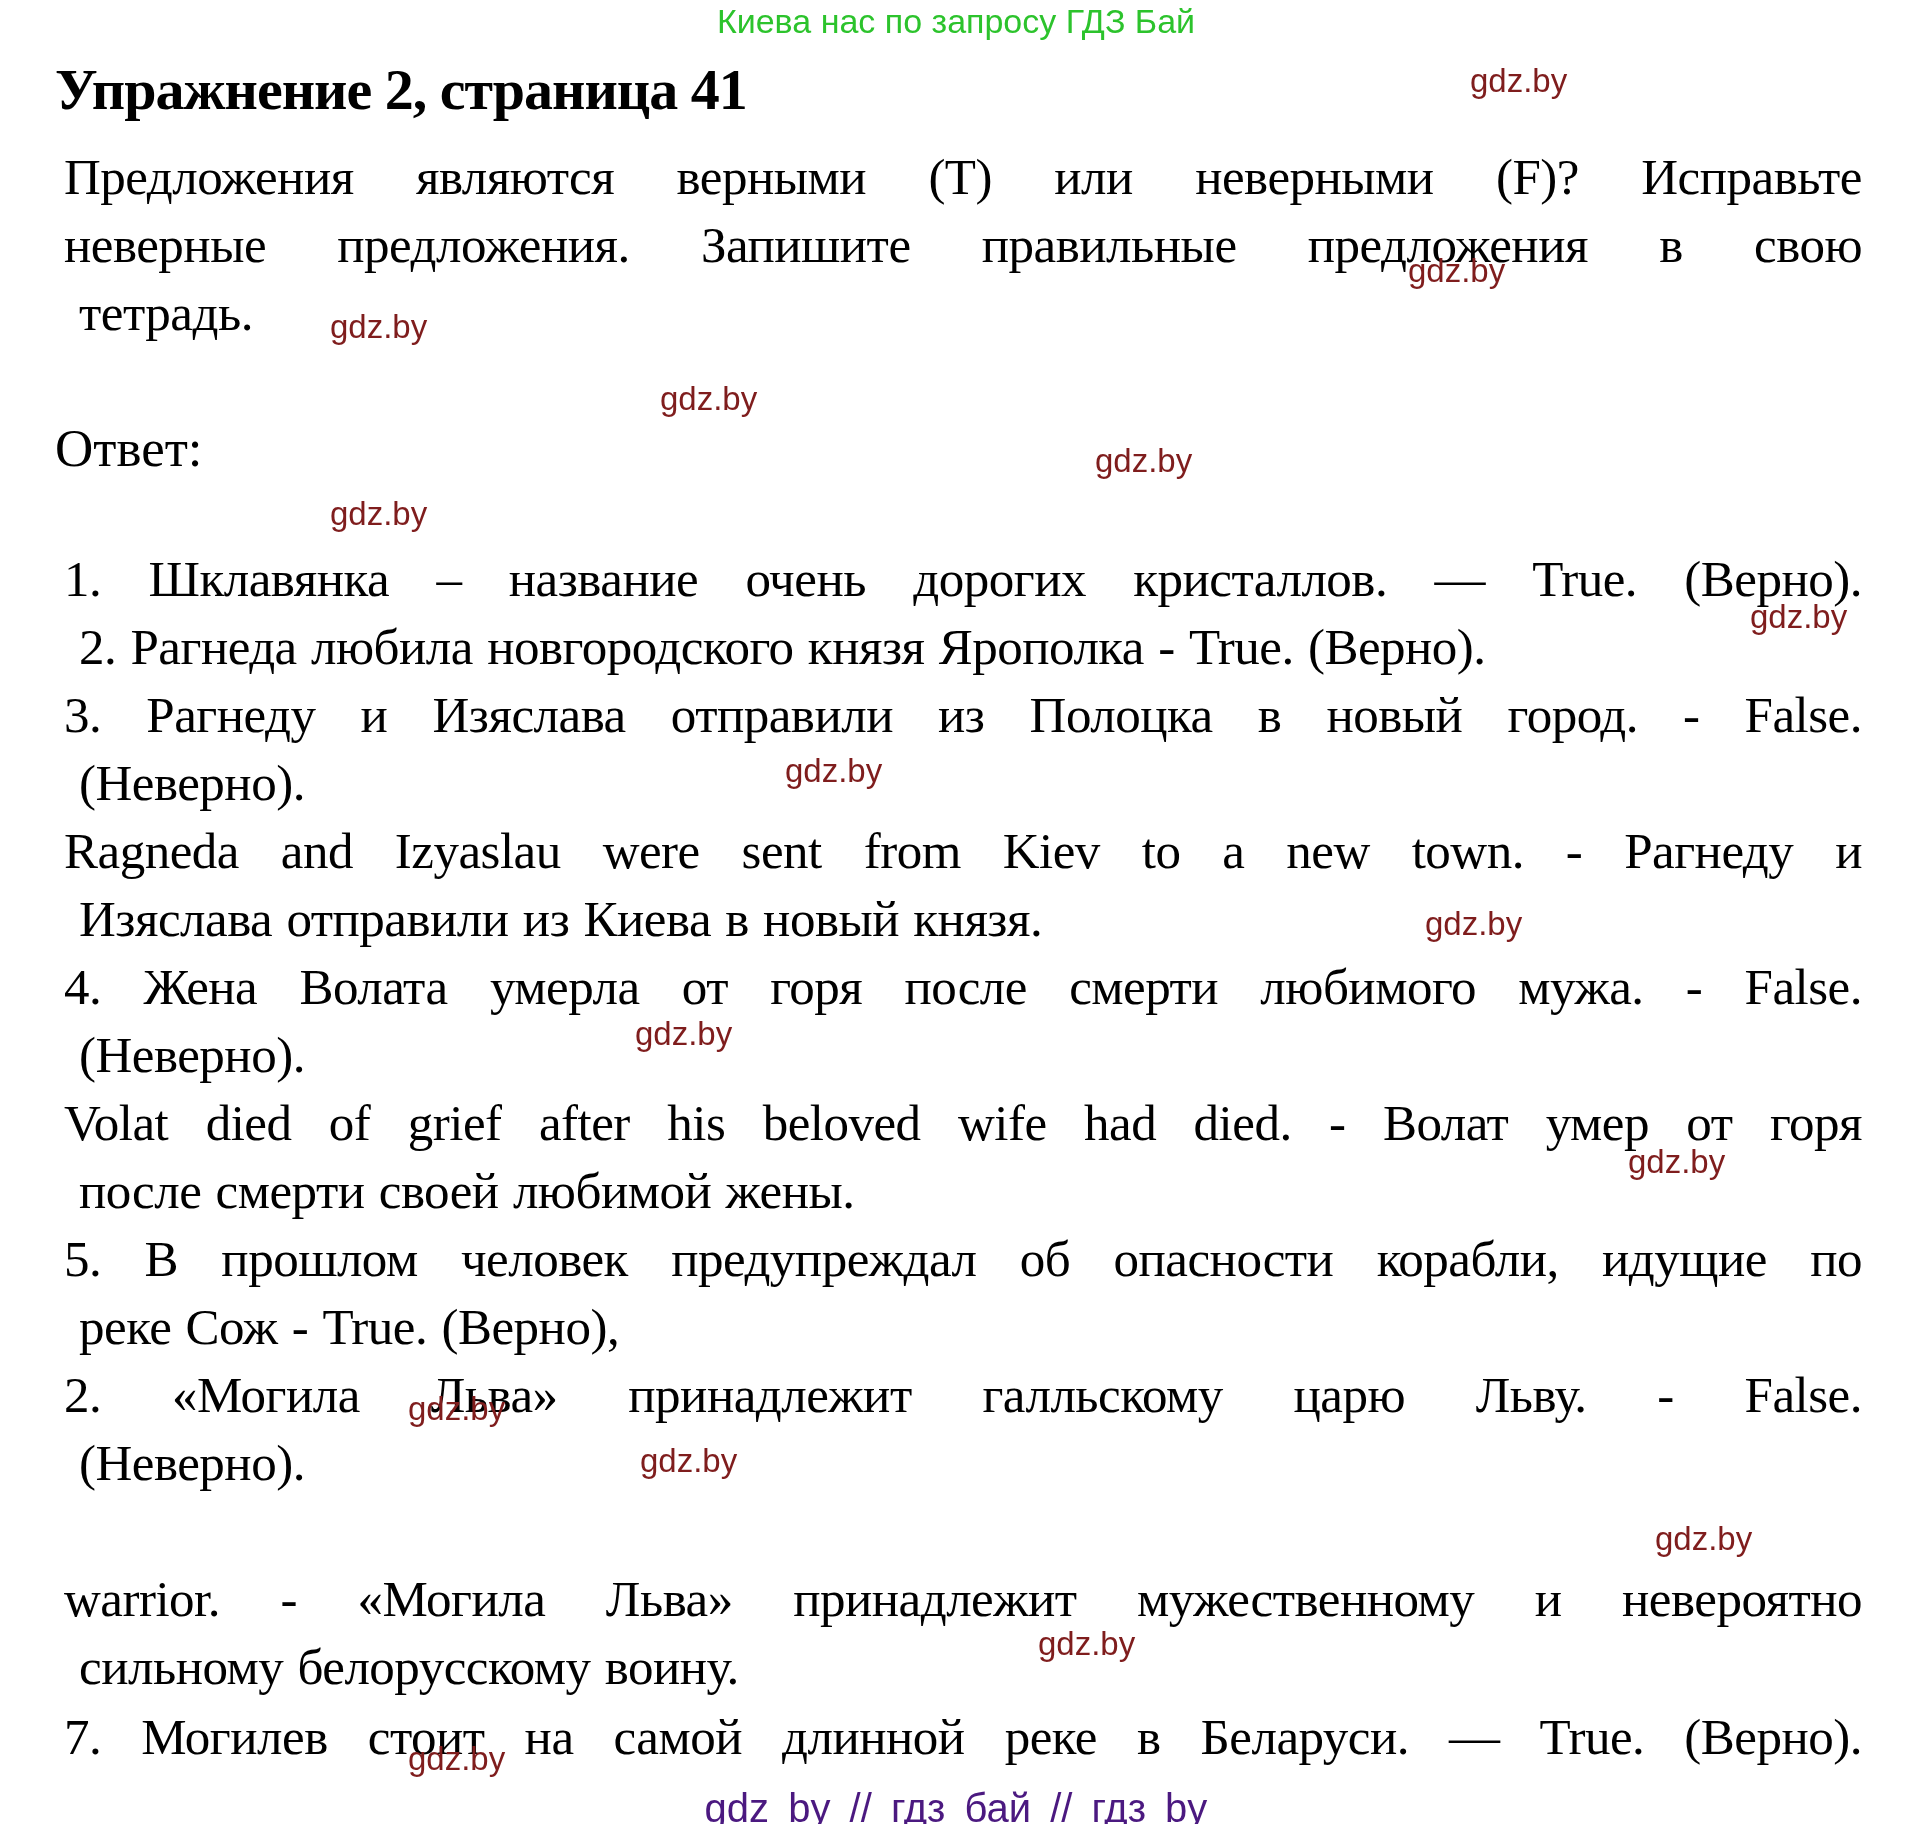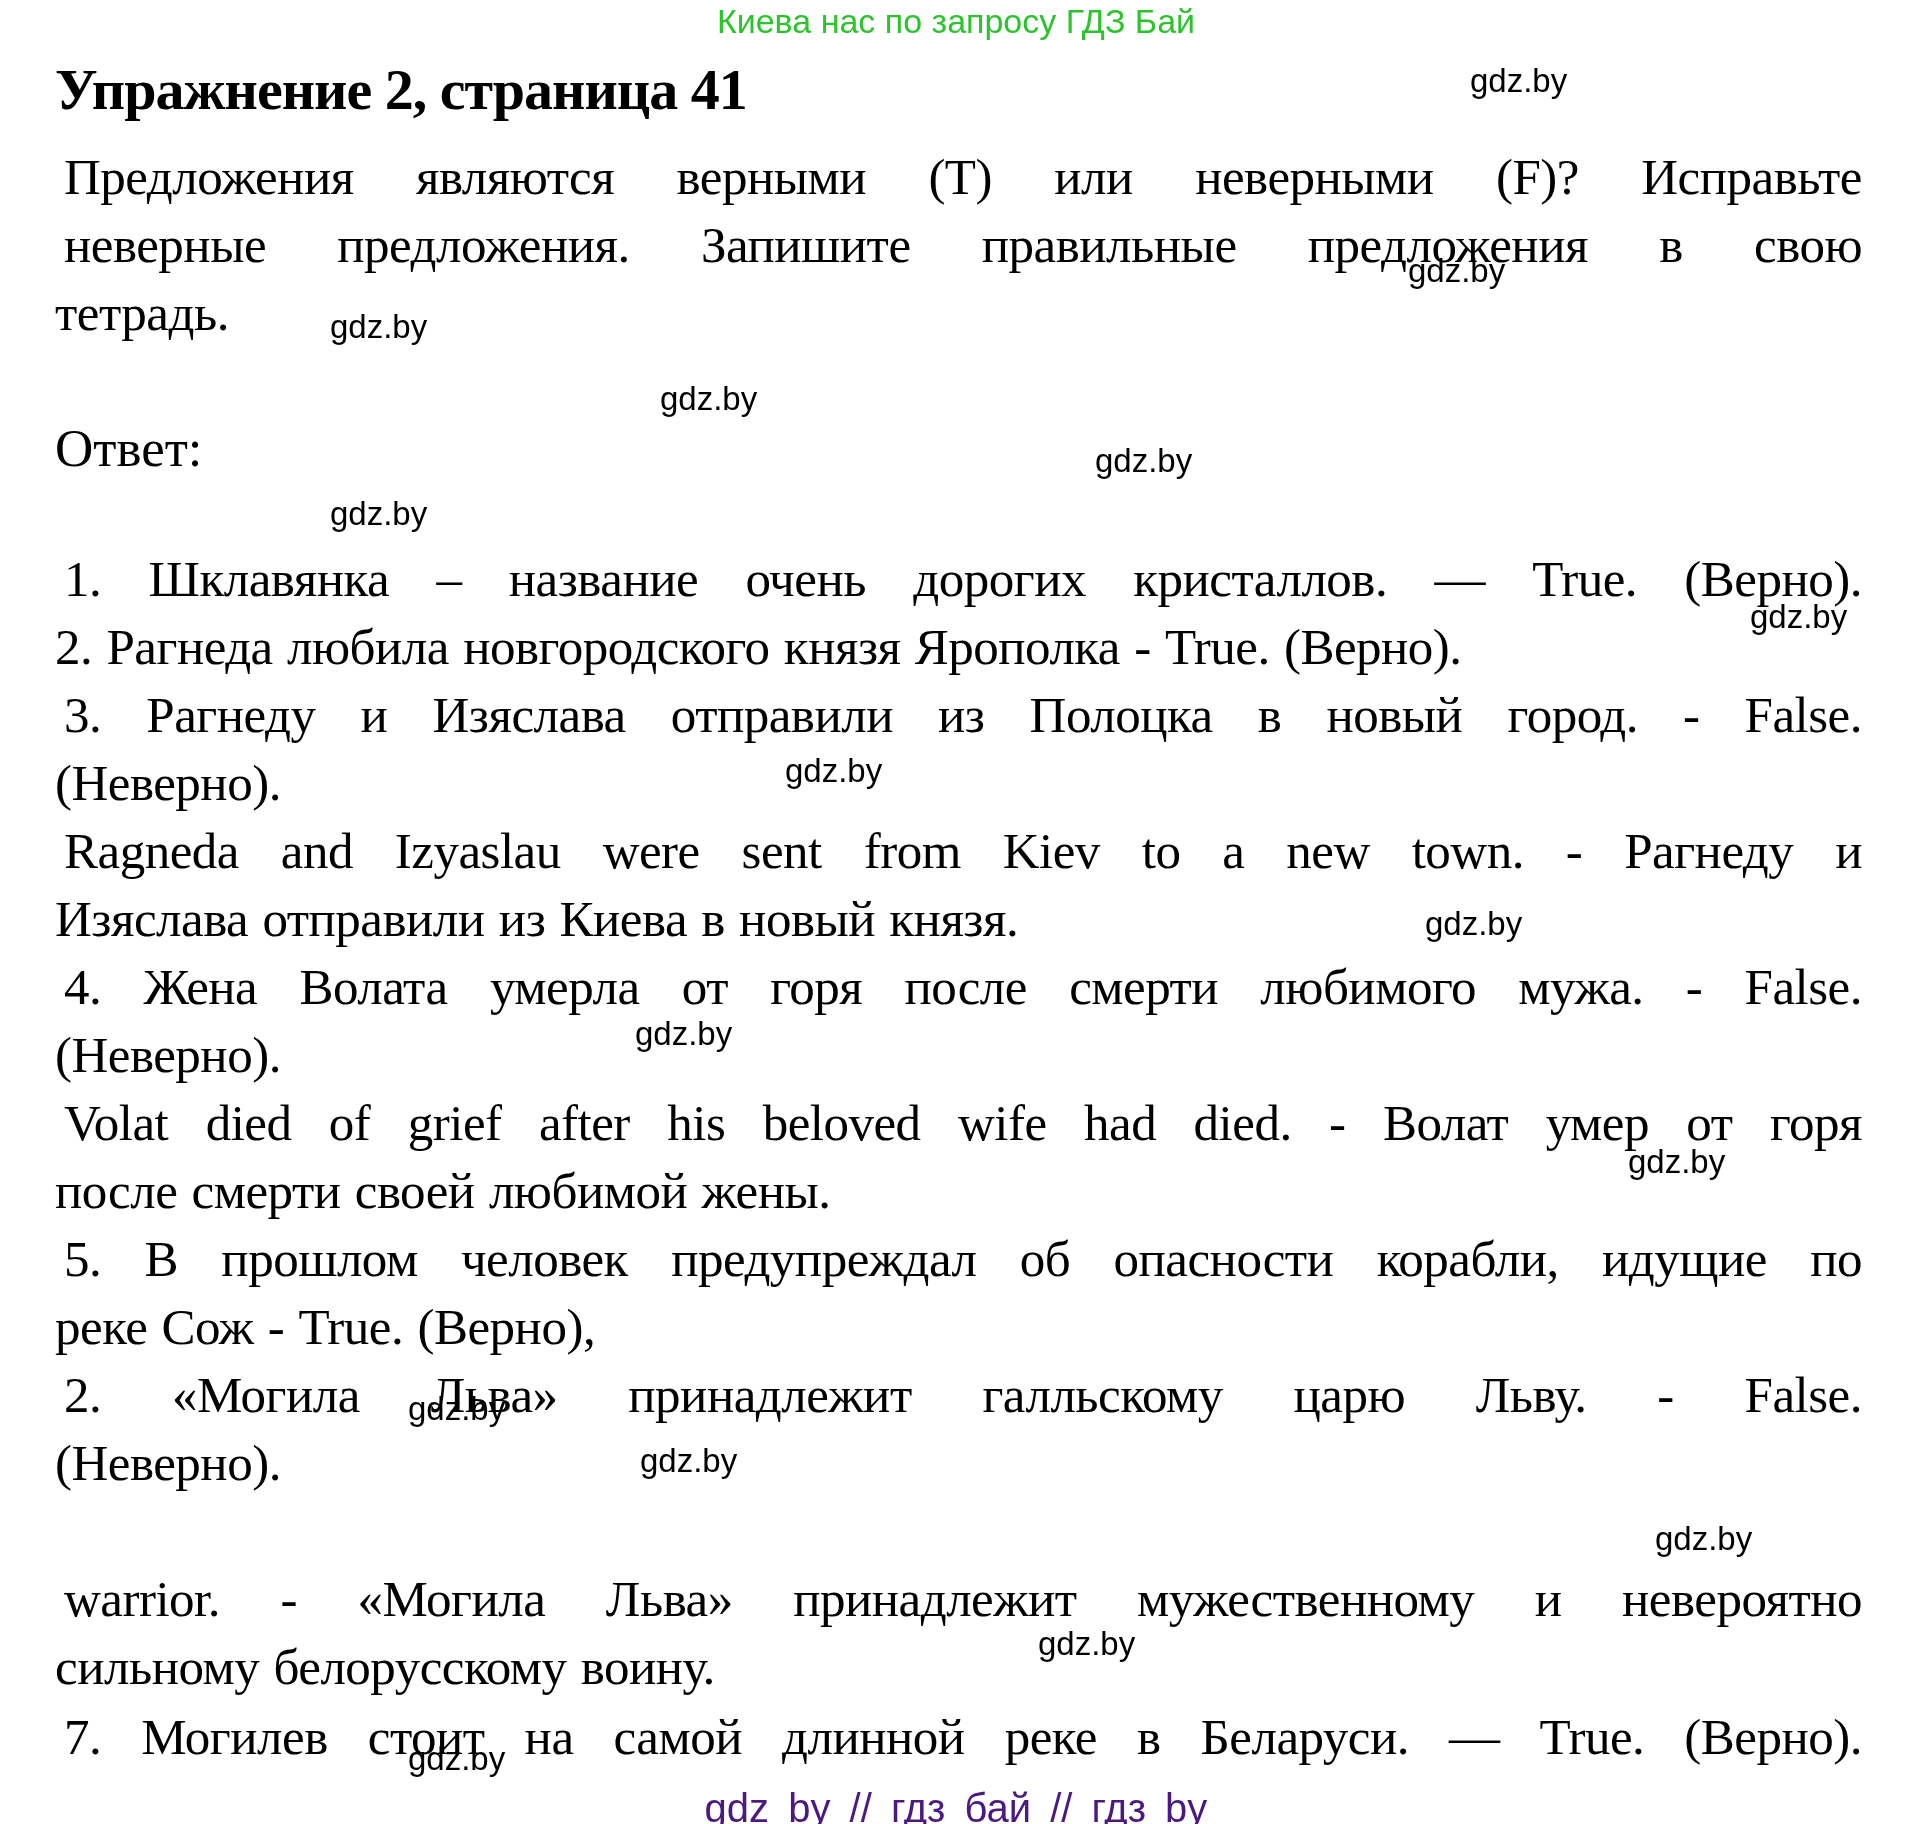--- a/index.html
+++ b/index.html
@@ -36,31 +36,31 @@
     font-size:51px;
     line-height:62px;
     letter-spacing:-0.5px;
     word-spacing:2px;
   }
   .just{
     text-align:justify;
     text-align-last:justify;
     margin-left:9px;
   }
-  .left{ text-align:left; }
+  .left{ text-align:left;margin-left:24px; }
   .answer-label{
     position:absolute;
     left:55px;top:418px;
     font-size:53px;
   }
   .wm{
     position:absolute;
     font-family:"Liberation Sans","DejaVu Sans",sans-serif;
     font-size:33px;
-    color:#000000;
+    color:#7f1d1d;
     white-space:nowrap;
     text-align:right;
   }
   .footer{
     position:absolute;
     left:0;top:1786px;
     width:100%;
     text-align:center;
     font-family:"Liberation Sans","DejaVu Sans",sans-serif;
     font-size:40px;

